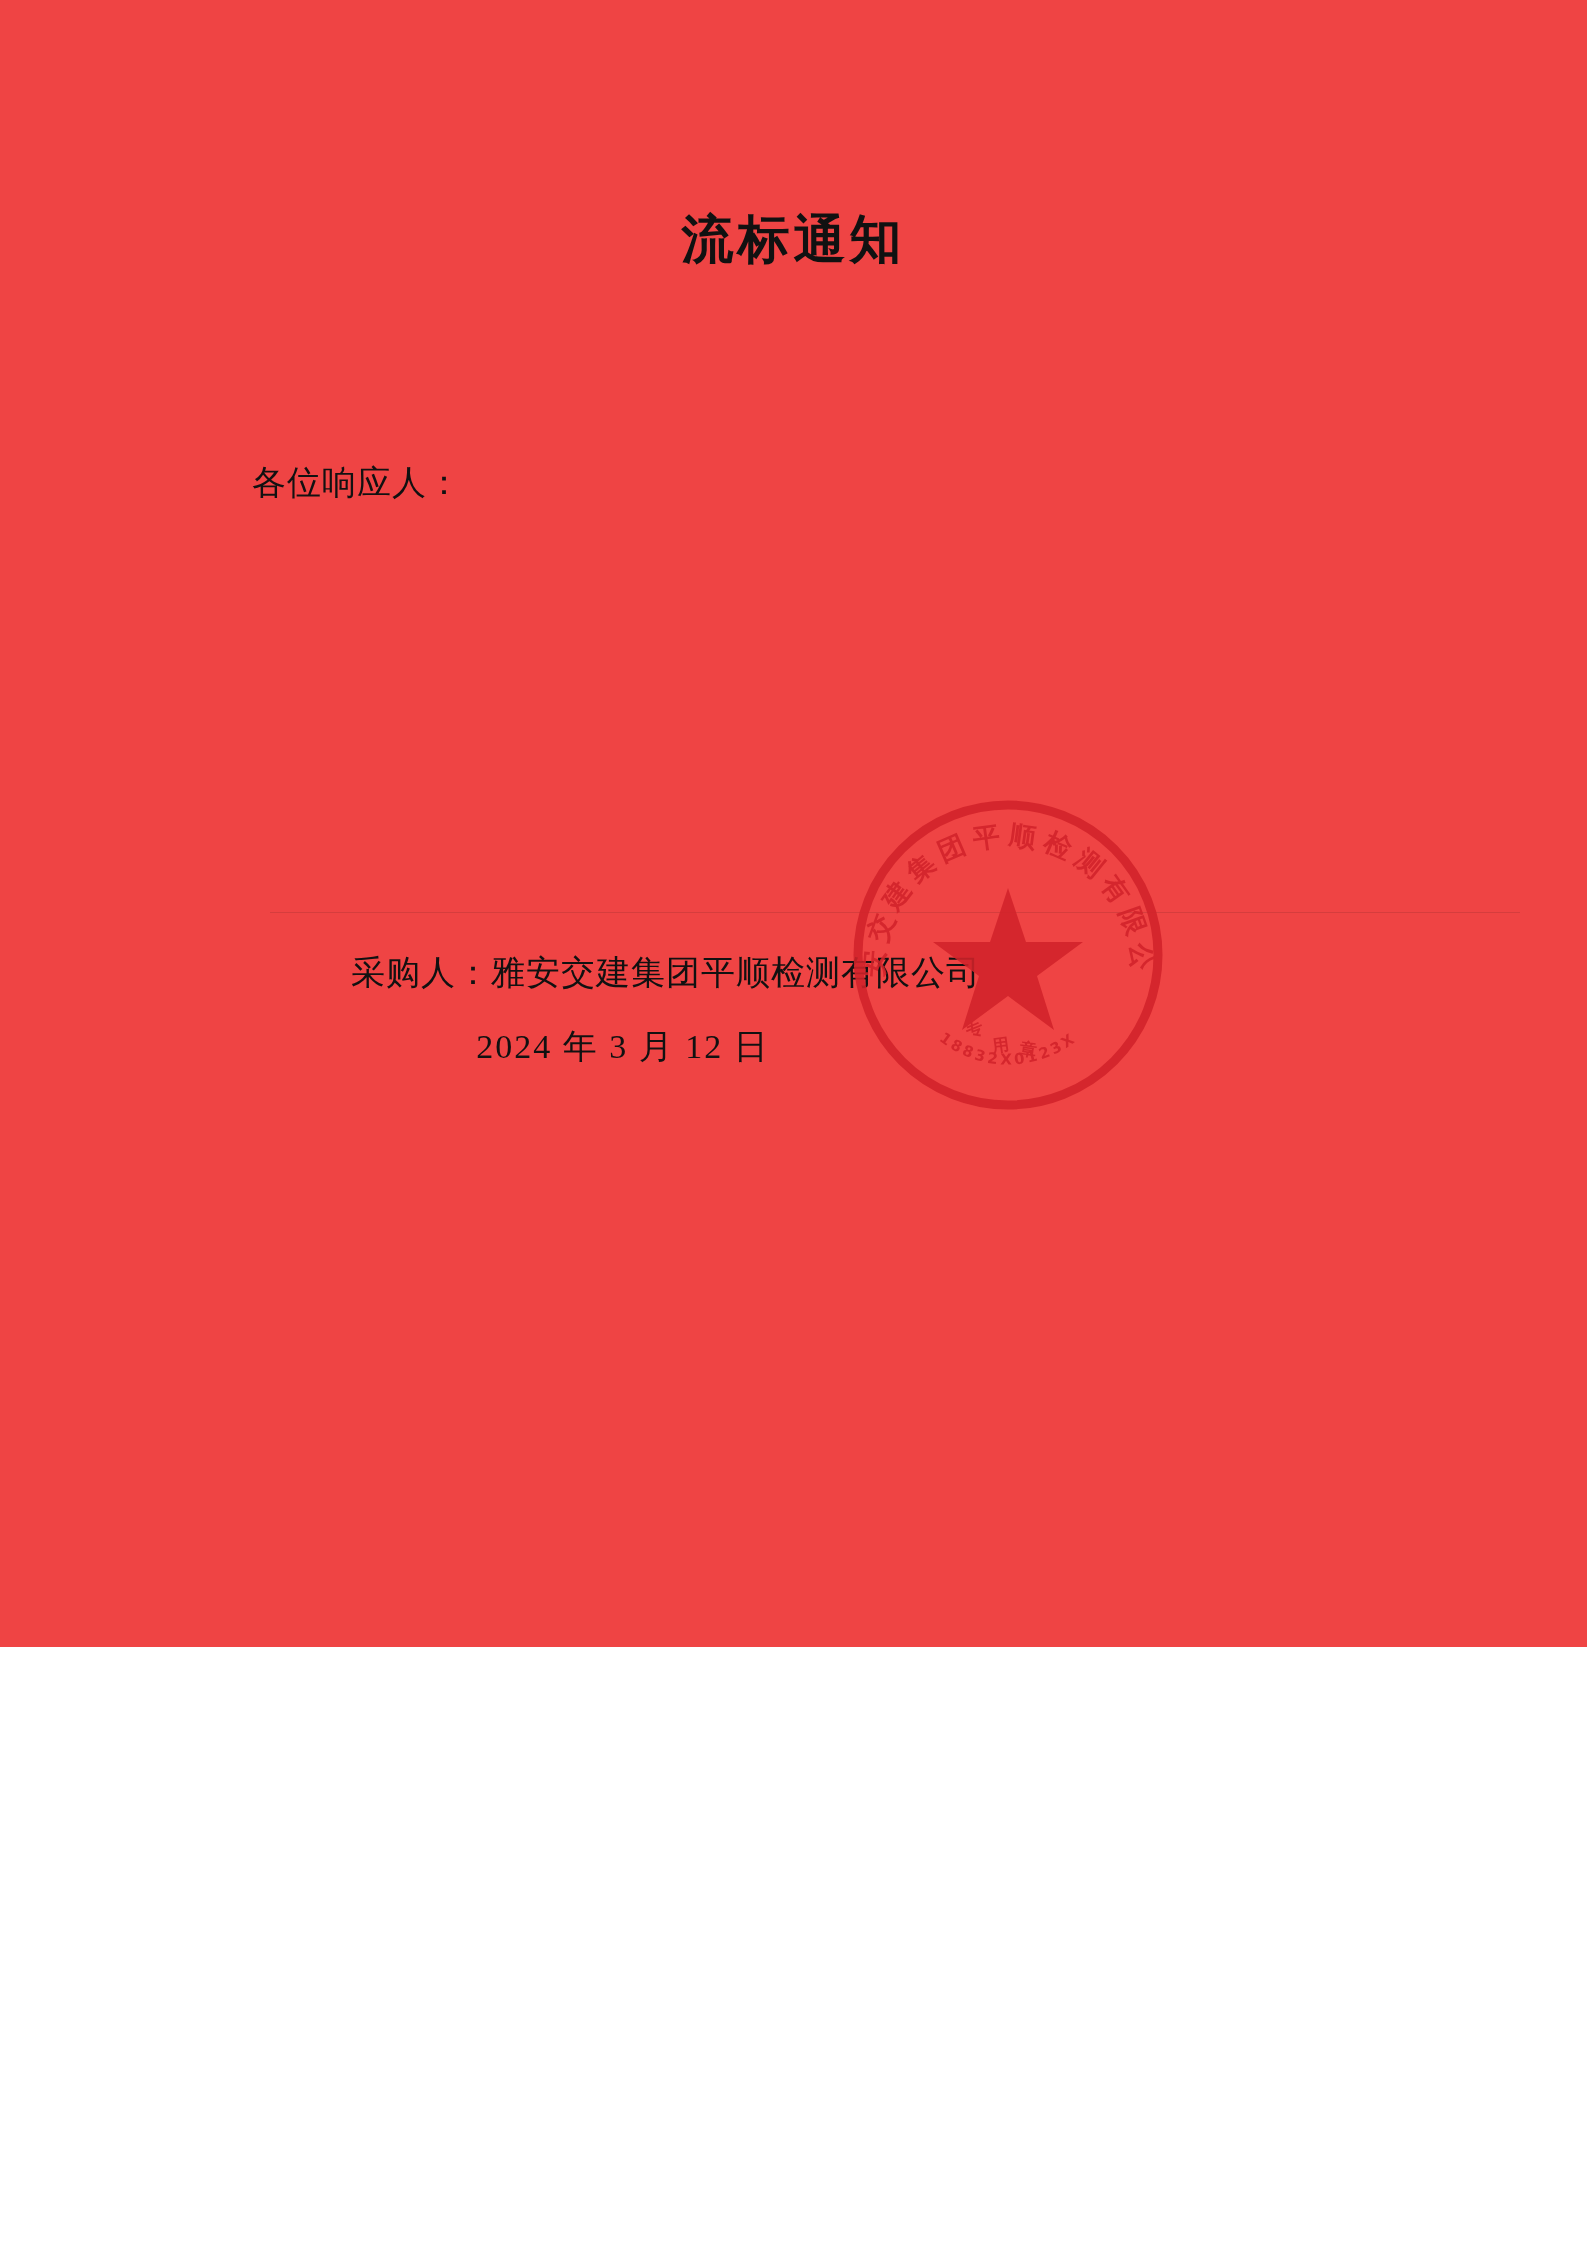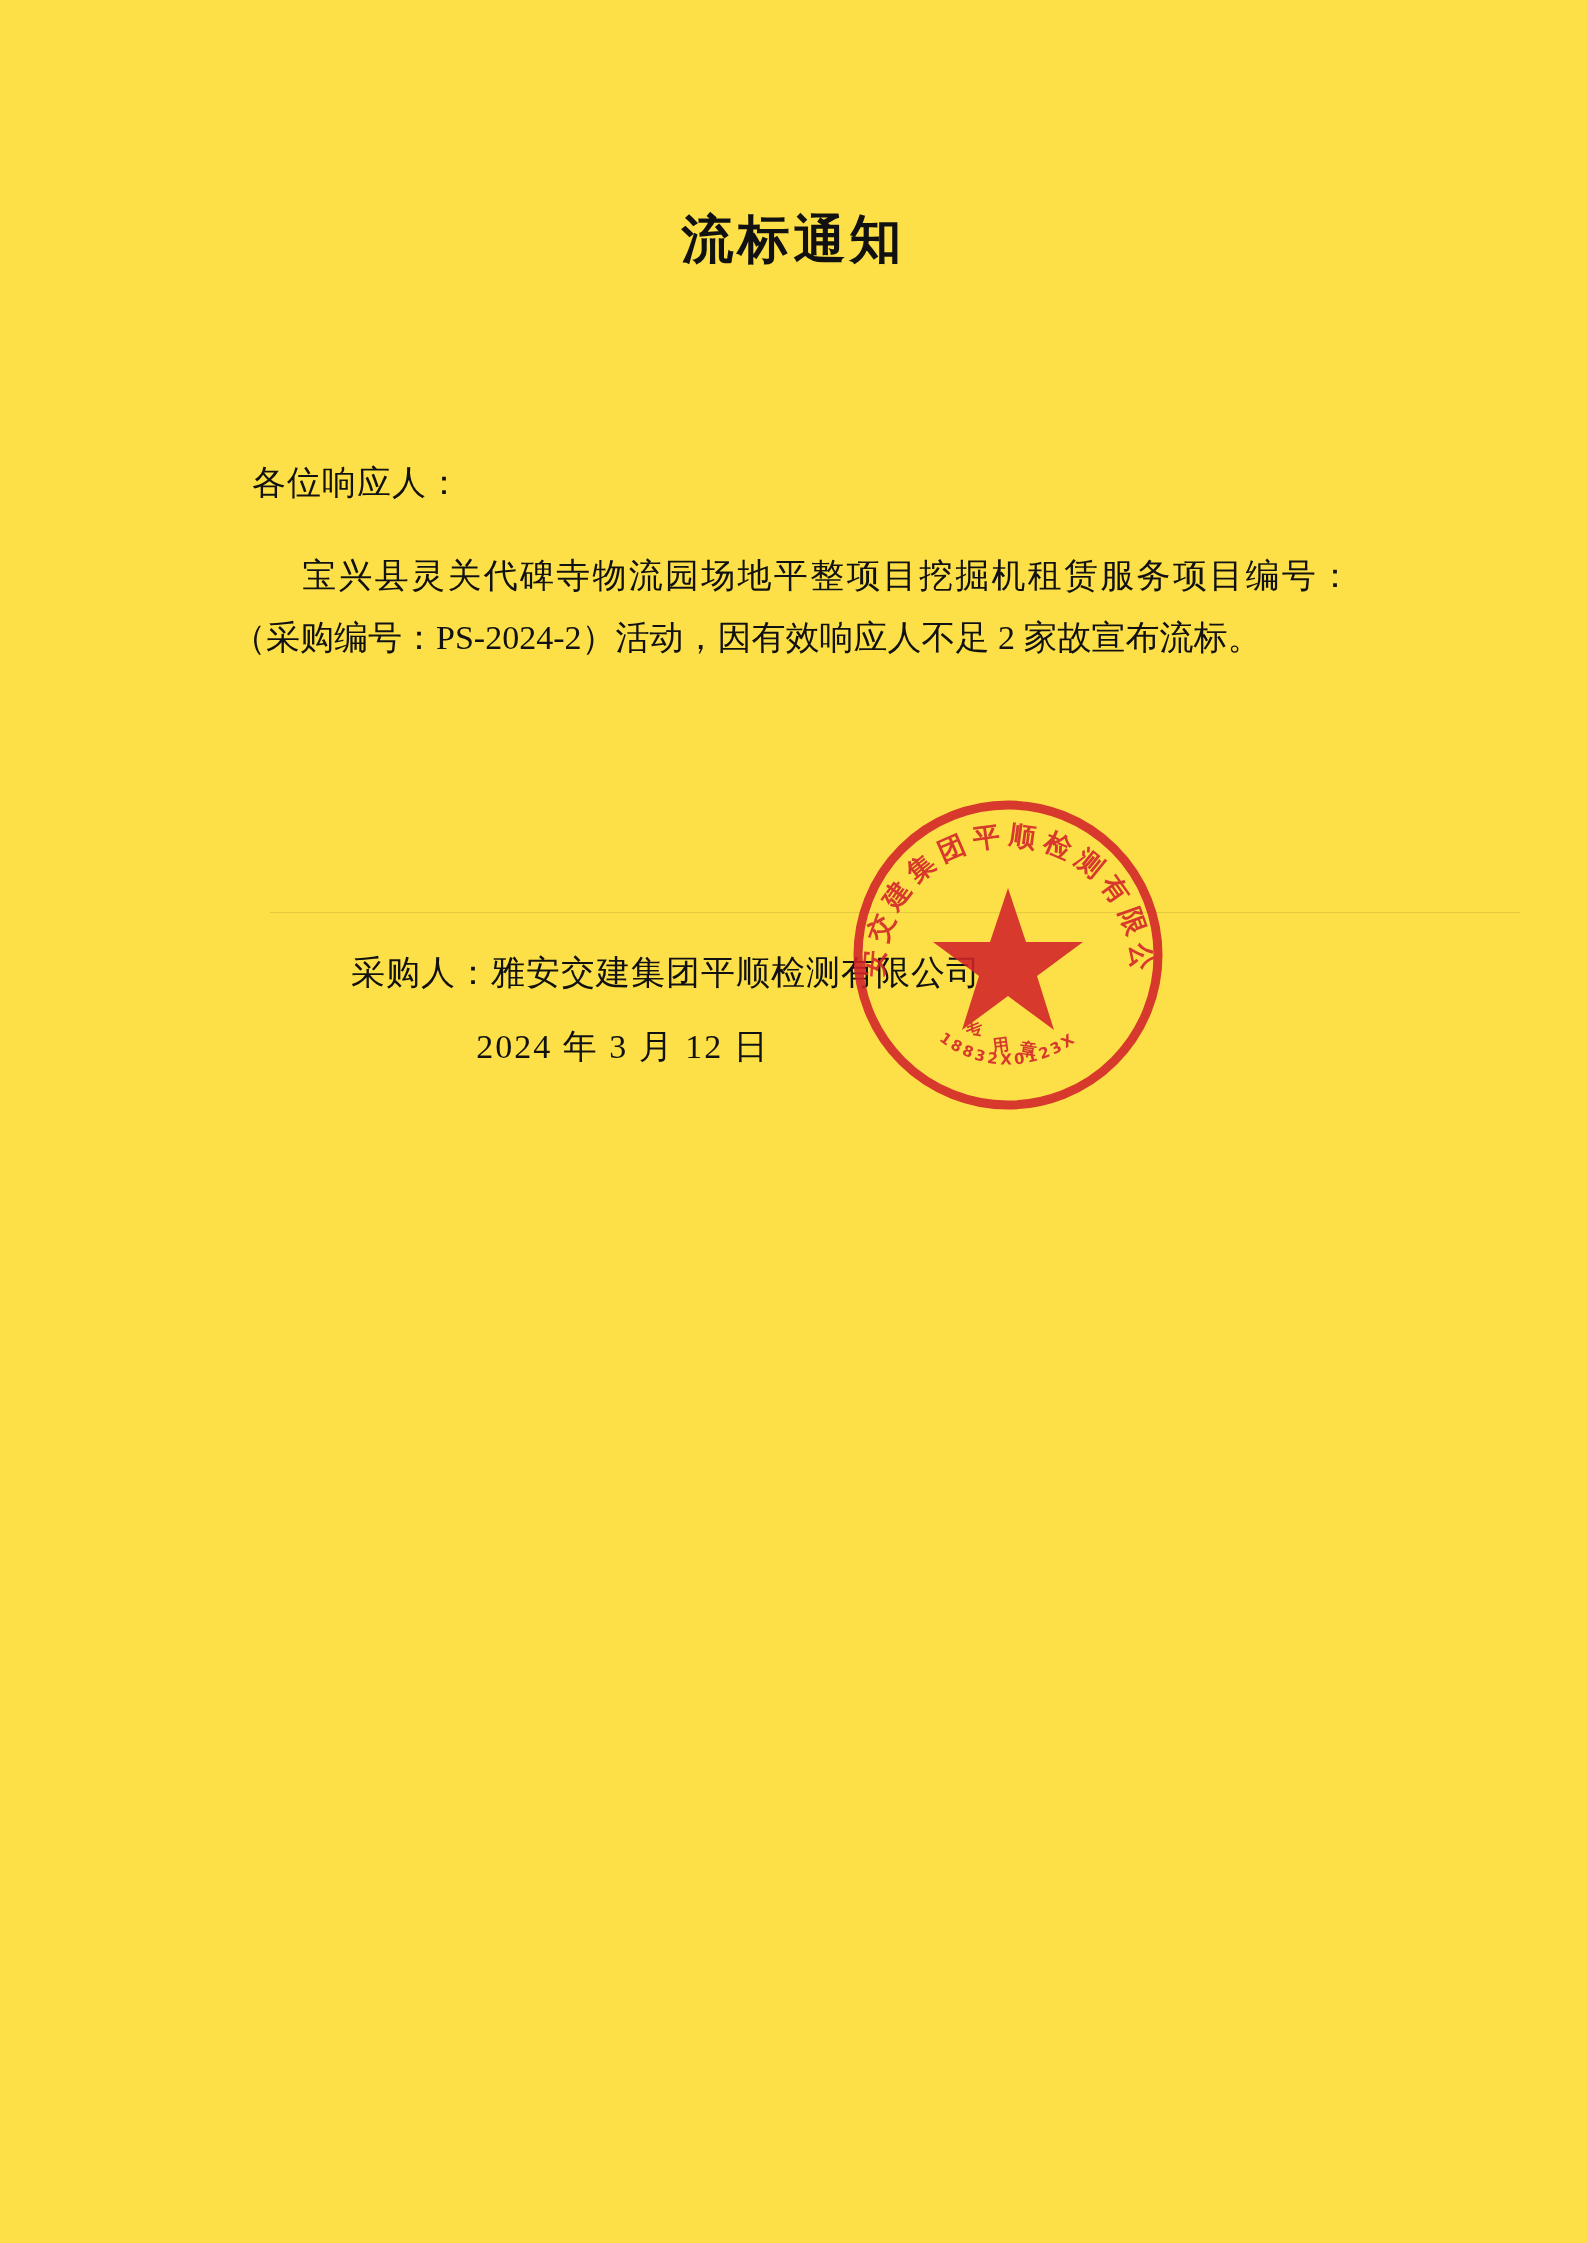--- a/index.html
+++ b/index.html
@@ -13,22 +13,22 @@
     position: relative;
     font-family: "Liberation Serif", "DejaVu Serif", serif;
     color: #1a1a1a;
     overflow: hidden;
   }
 
   .page {
     position: absolute;
     top: 0; left: 0;
     width: 1587px;
-    height: 2243px;
-    background: #fde047;
+    height: 1647px;
+    background: #ef4444;
   }
 
   .doc-title {
     position: absolute;
     top: 205px;
     left: 0;
     width: 1587px;
     text-align: center;
     font-size: 52px;
     font-weight: bold;
@@ -129,21 +129,20 @@
 </style>
 </head>
 <body>
 
 <div class="page">
 
   <div class="doc-title">流标通知</div>
 
   <div class="salutation">各位响应人：</div>
 
-  <div class="body-block"><span class="indent"></span><span>宝兴县灵关代碑寺物流园场地平整项目挖掘机租赁服务项目编号：（采购编号：PS-2024-2）活动，因有效响应人不足 2 家故宣布流标。</span></div>
 
   <div class="scan-line"></div>
 
   <div class="sign-block">
     <div class="sign-line"><span>采购人：</span><span>雅安交建集团平顺检测有限公司</span></div>
     <div class="date-line">2024 年 3 月 12 日</div>
   </div>
 
   <div class="seal">
     <svg viewBox="0 0 330 330" xmlns="http://www.w3.org/2000/svg" aria-hidden="true">

